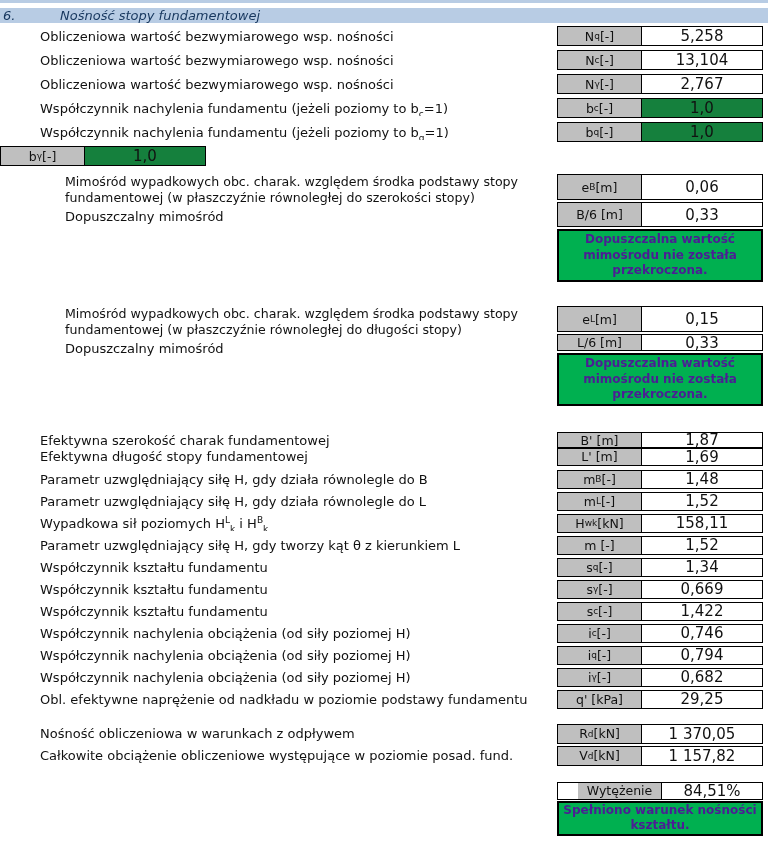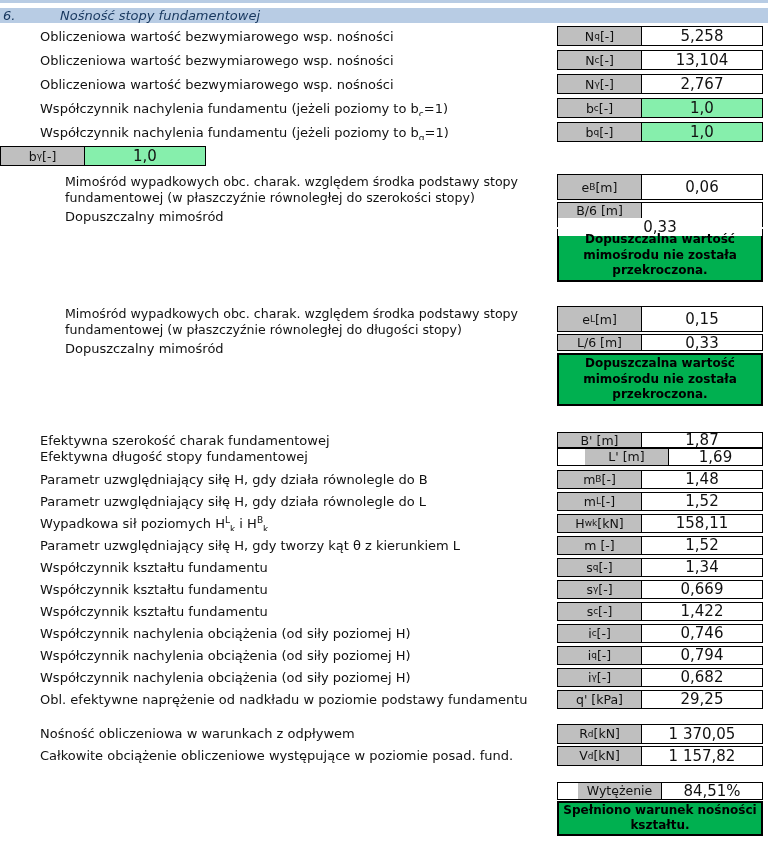--- a/index.html
+++ b/index.html
@@ -32,39 +32,39 @@
   }
   .pcell{
     width:84px;box-sizing:border-box;border-right:1.5px solid #000;
     background:#bfbfbf;display:flex;align-items:center;justify-content:center;
     font-size:12.5px;white-space:nowrap;
   }
   .vcell{
     flex:1;display:flex;align-items:center;justify-content:center;
     font-size:15px;background:#fff;white-space:nowrap;
   }
-  .vcell.input{background:#86efac;}
+  .vcell.input{background:#15803d;}
   sub{font-size:9px;line-height:0;}
   sup{font-size:9px;line-height:0;}
   .s1 .rowbox{height:20px;}  .s1 .row{margin-bottom:4px;}
   .s4 .rowbox{height:19px;}  .s4 .row{margin-bottom:3px;}
   .s4 .row.tight{margin-bottom:0;}
   .s4 .row.tight .rowbox{border-bottom-width:0.75px;}
-  .s4 .row.tight2 .rowbox{border-top-width:0.75px;height:17.5px;padding-left:27px;}
+  .s4 .row.tight2 .rowbox{border-top-width:0.75px;height:17.5px;}
   .s4 .row.tight2{margin-bottom:4px;}
   .s5 .rowbox{height:20px;}  .s5 .row{margin-bottom:2px;}
   .brow{display:flex;align-items:flex-start;}
   .bleft{flex:1;padding-left:65px;box-sizing:border-box;}
   .para{font-size:12.6px;line-height:16px;}
   .label2{font-size:13px;margin-top:3px;}
   .bright{width:206px;margin-right:5px;flex:0 0 auto;}
   .bright .rowbox{width:206px;margin-right:0;margin-bottom:2px;}
   .msg{
     box-sizing:border-box;border:2px solid #000;background:#00b050;
-    color:#000000;font-weight:bold;font-size:12px;line-height:15.5px;
+    color:#4c1d95;font-weight:bold;font-size:12px;line-height:15.5px;
     text-align:center;display:flex;flex-direction:column;justify-content:center;
   }
   .s2 .msg,.s3 .msg{height:53px;}
   .s6 .bright .rowbox{height:18px;margin-bottom:1px;padding-left:20px;}
   .s6 .msg{height:35px;}
 </style>
 </head>
 <body>
 
 <div class="topstrip"></div>
@@ -150,21 +150,21 @@
         </div>
         <div class="bright">
           <div class="rowbox" style="height: 26px;">
             <div class="pcell">
               <span>e</span>
               <sub>B</sub>
               <span> [m]</span>
             </div>
             <div class="vcell">0,06</div>
           </div>
-          <div class="rowbox" style="height: 25px; flex-direction: column;">
+          <div class="rowbox" style="height: 25px;">
             <div class="pcell">B/6 [m]</div>
             <div class="vcell">0,33</div>
           </div>
           <div class="msg">
             <div>Dopuszczalna wartość</div>
             <div>mimośrodu nie została</div>
             <div>przekroczona.</div>
           </div>
         </div>
       </div>

